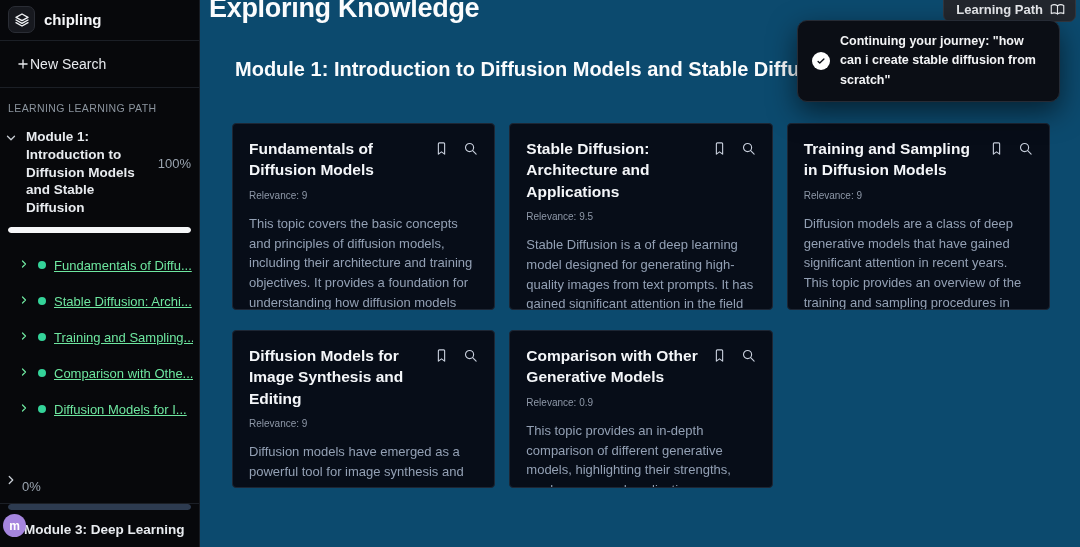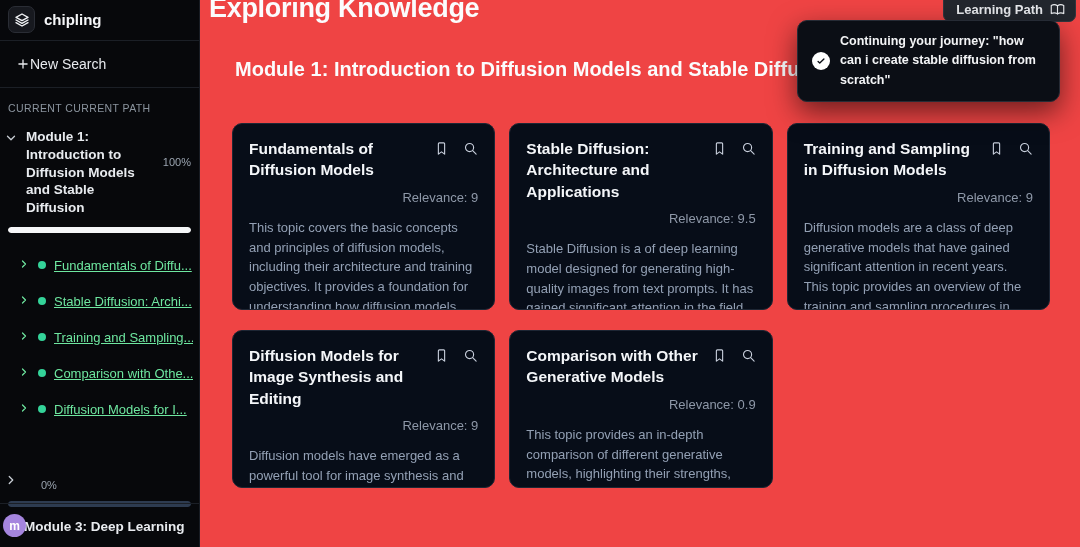--- a/index.html
+++ b/index.html
@@ -1,20 +1,20 @@
 <!DOCTYPE html>
 <html><head>
 <meta charset="utf-8">
 <style>
   * { margin:0; padding:0; box-sizing:border-box; }
   html,body { background:#000; }
   .app {
     position:relative; width:1080px; height:547px; overflow:hidden;
     font-family:"Liberation Sans", sans-serif;
-    background:#ef4444; color:#f2f4f7;
+    background:#0c4a6e; color:#f2f4f7;
   }
   
   .sidebar {
     position:absolute; left:0; top:0; width:200px; height:547px;
     background:#07080b; border-right:1px solid #181c23;
   }
   .divider { height:1px; background:#1b1f26; }
   .logo-row { display:flex; align-items:center; gap:9px; padding:6px 10px 7px 8px; }
   .logo-tile {
     width:27px; height:27px; border-radius:7px; background:#17191f;
@@ -34,21 +34,21 @@
   }
   .module-row {
     display:flex; align-items:flex-start; padding:10px 8px 6px 4px; cursor:pointer;
   }
   .module-row .chev { flex:0 0 16px; margin-top:3px; }
   .module-row .chev svg { width:14px; height:14px; }
   .module-title {
     flex:1; font-size:13.5px; font-weight:600; line-height:1.32; color:#e8ebef;
     padding-left:6px;
   }
-  .module-pct { font-size:11px; color:#9aa4b0; margin-left:21px; margin-top:28px; }
+  .module-pct { font-size:13px; color:#9aa4b0; margin-left:2px; margin-top:28px; }
   .module-pct.m2 { margin-top:40px; }
   .progress { margin:4px 8px 0 8px; height:6px; border-radius:3px; overflow:hidden; background:transparent; }
   .progress .fill { height:100%; border-radius:3px; }
   .fill.full { width:100%; background:#f5f6f8; }
   .fill.empty { width:100%; background:#2d3b50; }
   .topics { list-style:none; margin-top:14px; }
   .topic-row {
     display:flex; align-items:center; gap:8px; padding:9px 6px 9px 18px; cursor:pointer;
   }
   .topic-row .tchev svg { width:12px; height:12px; }
@@ -98,28 +98,28 @@
     display:flex; align-items:center; gap:8px; cursor:pointer;
     color:#dfe3e8; font-size:13.5px; font-family:inherit;
   }
   .next-module-btn .nm-chev svg { width:12px; height:12px; }
   .cards {
     position:absolute; left:0; top:123px; width:880px; padding:0 30px 0 32px;
     display:grid; grid-template-columns:repeat(3,1fr); grid-template-rows:187px 158px;
     column-gap:14px; row-gap:20px;
   }
   .card {
-    background:#070d18; border:1px solid #1d2634; border-radius:10px;
+    background:#070d18; border:1px solid #1d2634; border-radius:4px;
     padding:14px 16px; overflow:hidden; cursor:pointer;
   }
   .card-head { display:flex; align-items:flex-start; }
   .card-title { flex:1; font-size:15.5px; font-weight:700; line-height:1.38; color:#f4f6f9; }
   .card-icons { display:flex; gap:14px; margin-left:10px; margin-top:3px; color:#c7cedb; }
   .card-icons svg { width:15px; height:15px; }
-  .card-relevance { margin-top:9px; font-size:13px; color:#8e98a8;text-align:right; }
+  .card-relevance { margin-top:9px; font-size:10px; color:#8e98a8; }
   .card-desc { margin-top:13px; font-size:13px; color:#93a0b4; line-height:1.52; }
 </style>
 </head>
 <body>
 
 <div class="app">
 
   <aside class="sidebar">
 
     <div class="logo-row">
@@ -141,21 +141,21 @@
       <span>
         <svg viewBox="0 0 24 24" fill="none" stroke="#e8eaee" stroke-width="2.2" stroke-linecap="round" style="width:14px;height:14px;display:block">
           <path d="M12 5v14M5 12h14"></path>
         </svg>
       </span>
       <span>New Search</span>
     </div>
 
     <div class="divider"></div>
 
-    <div class="section-label">CURRENT CURRENT PATH</div>
+    <div class="section-label">LEARNING LEARNING PATH</div>
 
     <div class="module-row">
       <span class="chev">
         <svg viewBox="0 0 24 24" fill="none" stroke="#c8cdd4" stroke-width="2.2" stroke-linecap="round" stroke-linejoin="round">
             <path d="M6 9l6 6 6-6"></path>
           </svg>
       </span>
       <span class="module-title">Module 1: Introduction to Diffusion Models and Stable Diffusion</span>
       <span class="module-pct">100%</span>
     </div>

